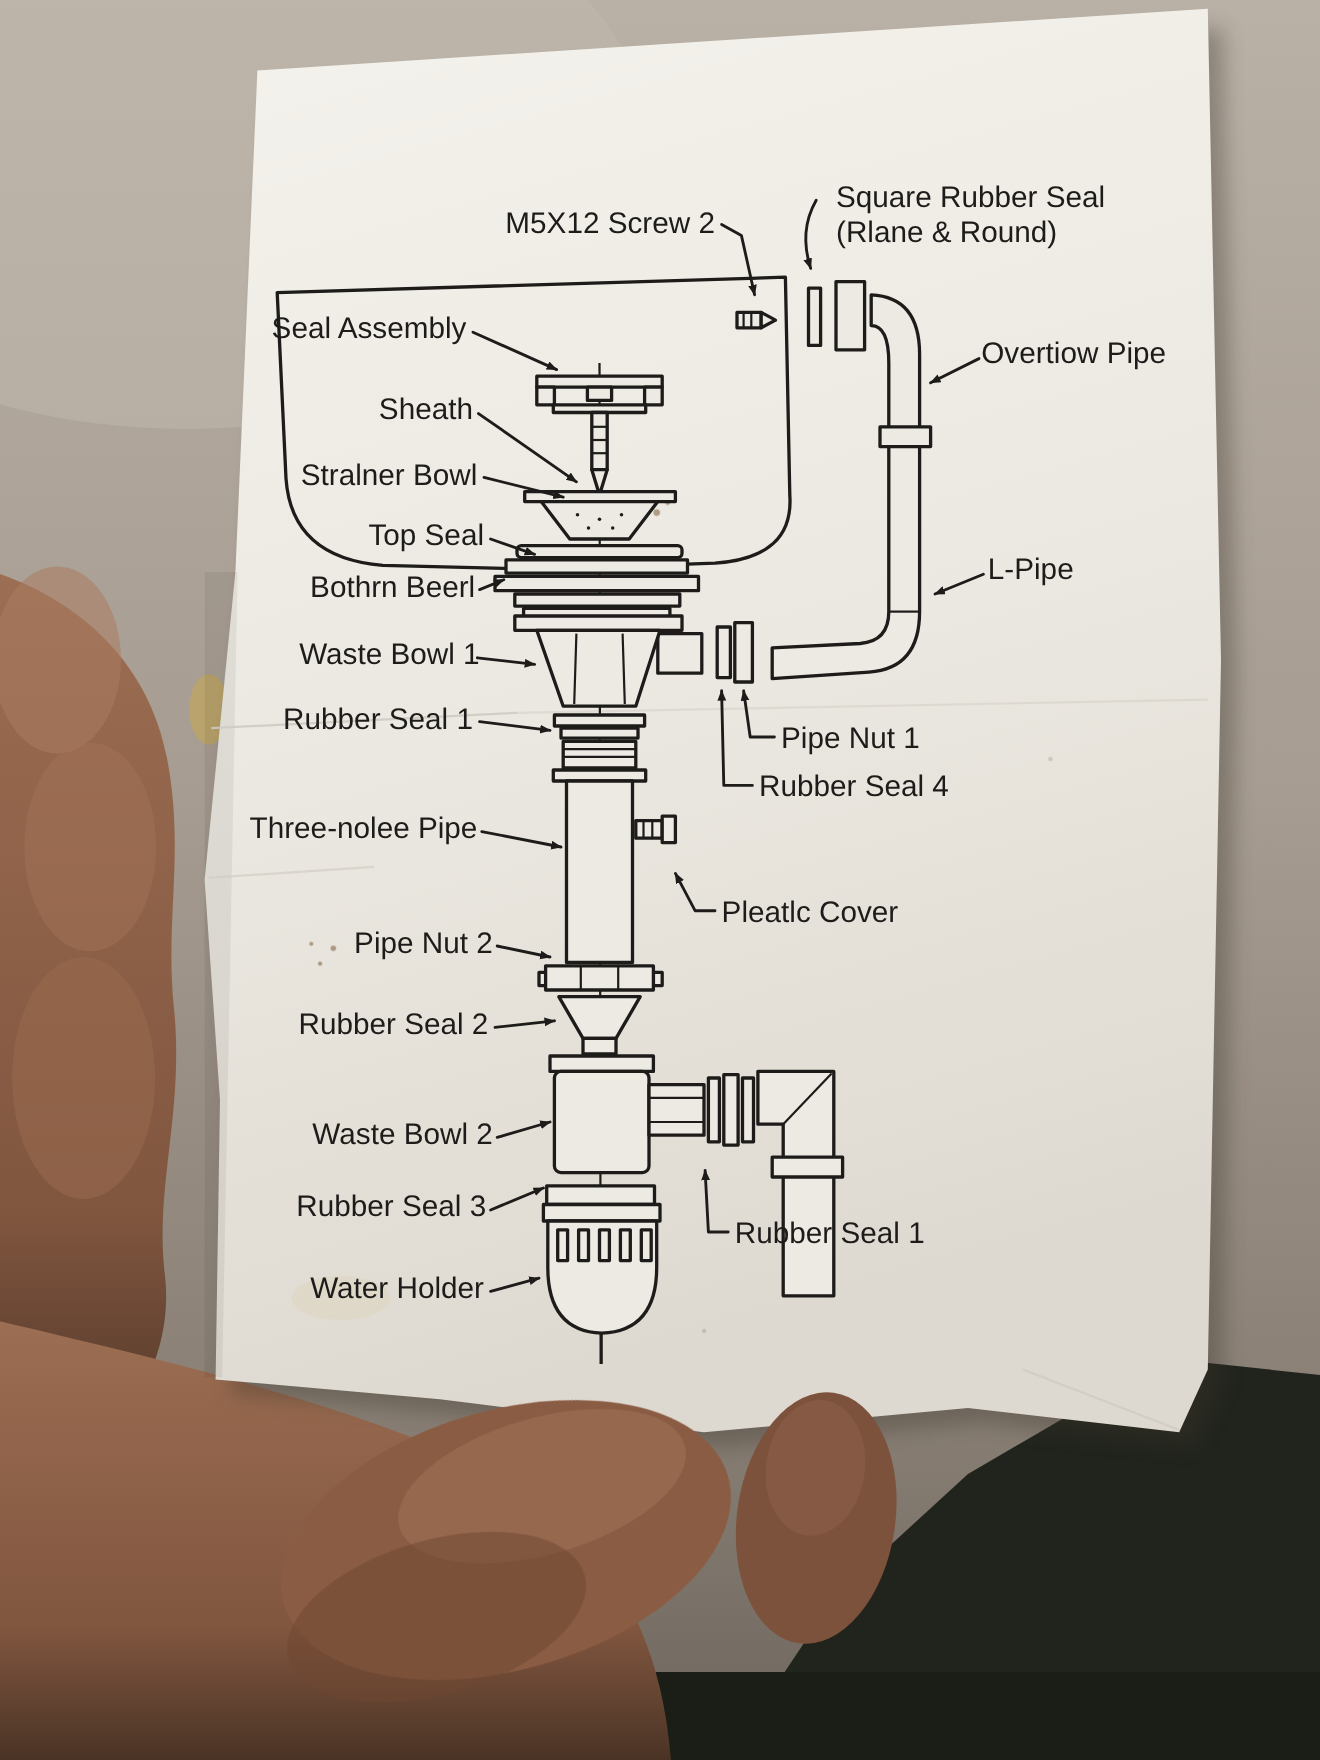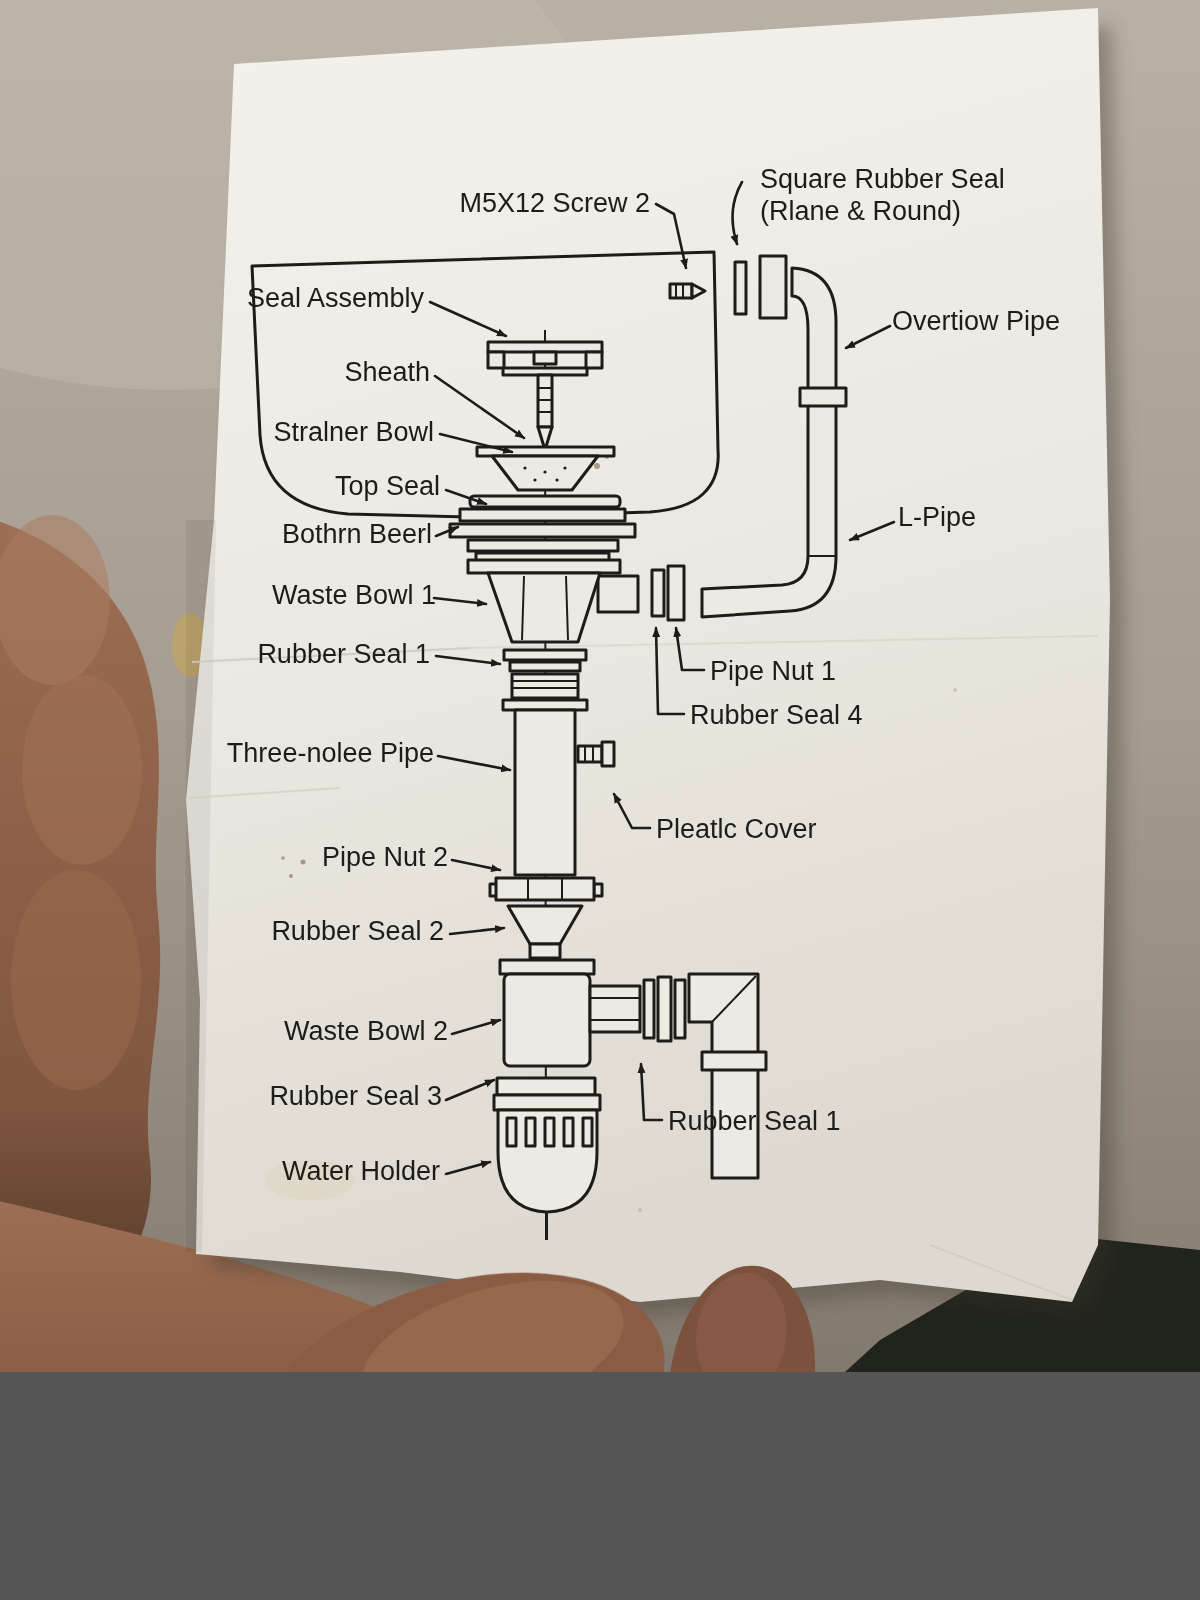--- a/index.html
+++ b/index.html
@@ -1,16 +1,16 @@
 <!DOCTYPE html>
 <html><head>
 <meta charset="utf-8">
 <style>
   html,body{margin:0;padding:0;background:#555;}
-  .stage{position:relative;width:1200px;height:1372px;overflow:hidden;
+  .stage{position:relative;width:1200px;height:1600px;overflow:hidden;
          font-family:"Liberation Sans", sans-serif;}
   svg{display:block;}
   .ink{stroke:#1d1c1a;stroke-width:3;fill:none;stroke-linecap:round;stroke-linejoin:round;}
   .part{stroke:#1d1c1a;stroke-width:3;fill:#edeae3;stroke-linejoin:round;}
   .thin{stroke:#1d1c1a;stroke-width:2;fill:none;}
   .lead{stroke:#1d1c1a;stroke-width:2.6;fill:none;stroke-linecap:round;stroke-linejoin:round;}
   text{font-family:"Liberation Sans", sans-serif;font-size:27px;fill:#1d1c1a;}
   .crease{stroke:#cfc9bf;stroke-width:2;fill:none;}
 </style>
 </head>

